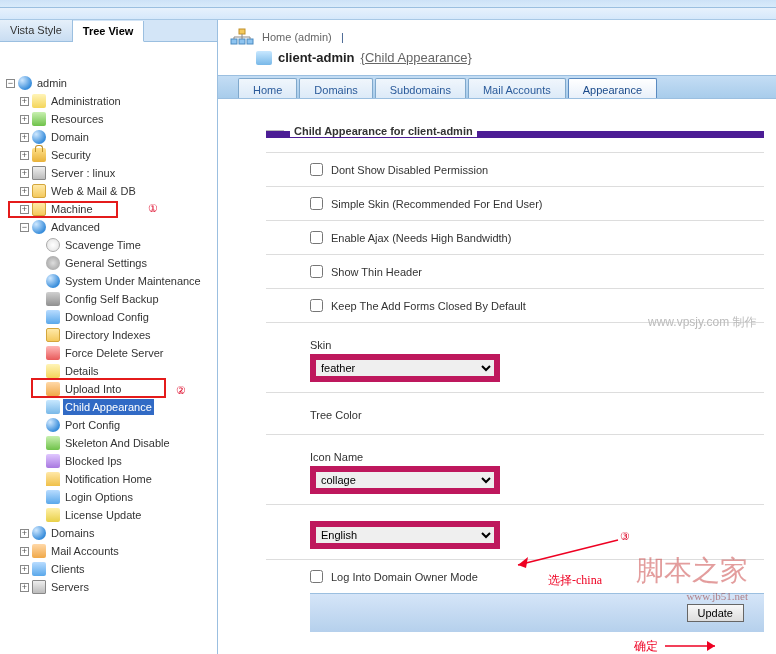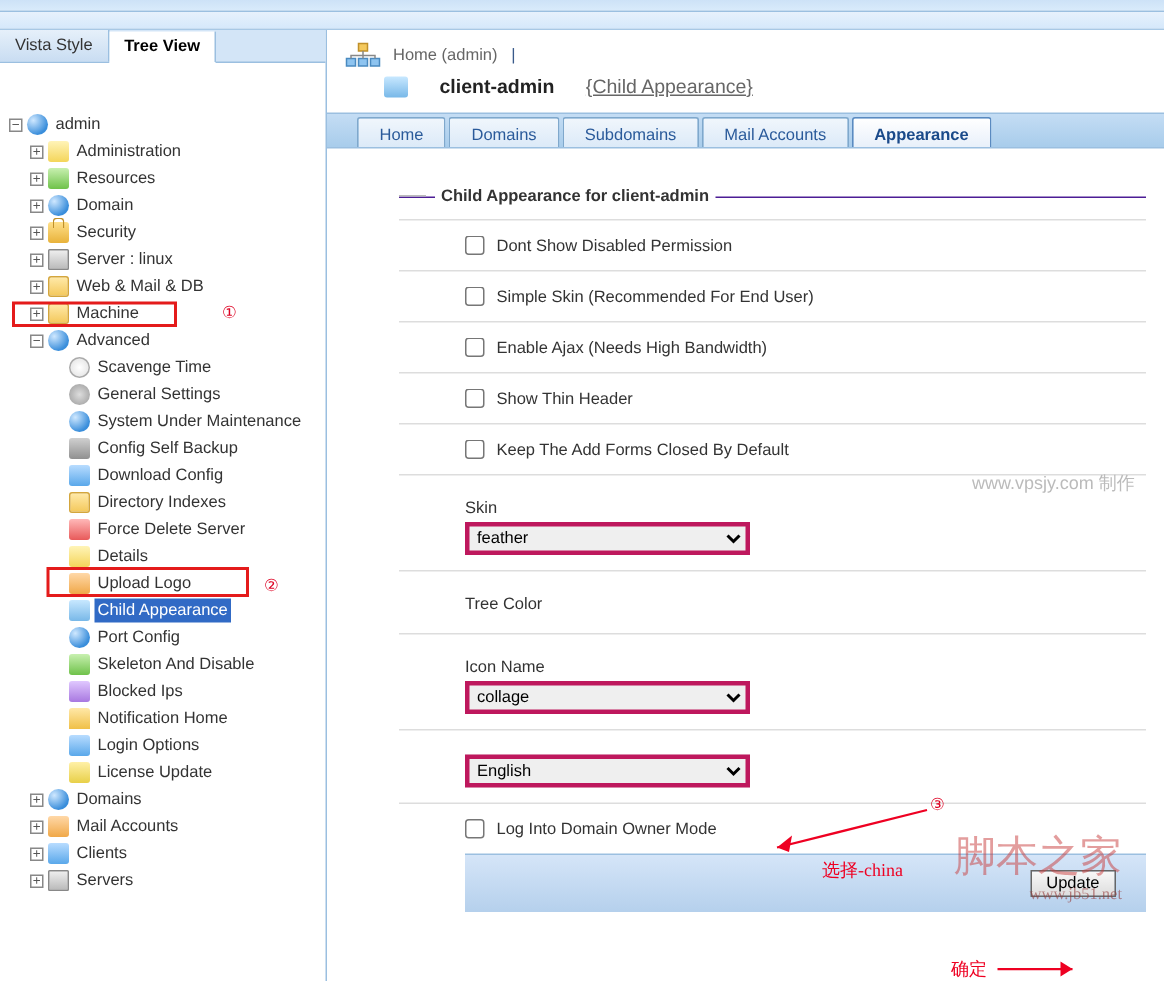--- a/index.html
+++ b/index.html
@@ -43,37 +43,37 @@
 .ic-key { background: linear-gradient(#fff0a8, #e8d048); border-radius: 2px; }
 .ic-appear { background: linear-gradient(#c8e8ff, #78b8e8); border-radius: 2px; }
 .ic-org { width:18px;height:14px; }
 .ic-org svg{width:100%;height:100%;}
 
 .content { flex: 1; overflow: auto; background: #fff; position: relative; }
 .breadcrumb { padding: 8px 12px 2px 12px; display: flex; align-items: center; gap: 8px; font-size: 11px; color: #3a5a8a; }
 .breadcrumb .ic-org { width: 24px; height: 18px; }
 .bc-home { font-weight: bold; color: #333; }
 .bc-home span { font-weight: normal; color: #666; }
-.title-row { padding: 2px 12px 10px 38px; display: flex; align-items: center; gap: 21px; font-size: 13px; color: #333; }
+.title-row { padding: 2px 12px 10px 38px; display: flex; align-items: center; gap: 6px; font-size: 13px; color: #333; }
 .title-row .ic { width: 16px; height: 14px; }
 .title-row b { color: #222; }
 .title-row .sub { color: #666; text-decoration: underline; }
 .navtabs { display: flex; gap: 0; padding: 0 12px 0 20px; background: linear-gradient(#c4ddf4, #a8cceb); height: 24px; align-items: stretch; border-top: 1px solid #9bbfe0; border-bottom: 1px solid #9bbfe0; }
 .navtab { padding: 5px 14px; font-size: 11px; color: #2a5a9a; border: 1px solid #7fa8cc; border-bottom: none; background: linear-gradient(#f0f6fc, #dceaf8); margin-right: 2px; margin-top: 2px; border-radius: 2px 2px 0 0; cursor: pointer; white-space: nowrap; }
-.navtab.active { background: linear-gradient(#fff, #e8f0fa); color: #1a4a8a; font-weight: bold; border-color: #5a8ac0; }
+.navtab.active { background: linear-gradient(#fff, #e8f0fa); color: #1a4a8a; font-weight: normal; border-color: #5a8ac0; }
 .form-area { padding: 20px 12px 20px 48px; }
-.fieldset-title { font-weight: bold; color: #333; font-size: 11px; margin-bottom: 14px; border-bottom: 1px solid #4c1d95; display: flex; align-items: flex-end; }
+.fieldset-title { font-weight: bold; color: #333; font-size: 11px; margin-bottom: 14px; border-bottom: 7px solid #4c1d95; display: flex; align-items: flex-end; }
 .fieldset-title::before { content: ""; display: inline-block; width: 18px; height: 1px; background: #bbb; margin-right: 6px; vertical-align: middle; }
 .fieldset-title .t { background: #fff; padding: 0 4px; position: relative; top: 6px; }
 .form-row { padding: 10px 0 10px 44px; border-top: 1px solid #ddd; display: flex; align-items: center; gap: 8px; font-size: 11px; color: #333; }
 .form-row:first-of-type { border-top: none; }
 .form-row input[type=checkbox] { width: 13px; height: 13px; }
 .field-col { padding: 16px 0 10px 44px; border-top: 1px solid #ddd; font-size: 11px; color: #333; }
 .field-col label { display: block; margin-bottom: 3px; }
-.field-col select { width: 190px; font-size: 11px; padding: 1px; border: 3px solid #be185d; }
+.field-col select { width: 190px; font-size: 11px; padding: 1px; border: 6px solid #be185d; }
 .btnrow { display: flex; justify-content: flex-end; padding: 10px 20px 10px 44px; background: linear-gradient(#d5e5f8, #b5d0ec); border-top: 1px solid #9bbfe0; margin-left: 44px; }
 .btnrow button { font-size: 11px; padding: 2px 10px; border: 1px solid #666; background: linear-gradient(#f8f8f8,#ddd); cursor: pointer; }
 .watermark { position: absolute; top: 294px; left: 430px; color: #bbb; font-size: 12px; pointer-events: none; }
 .annot-arrow { position: absolute; pointer-events: none; }
 .annot-txt { position: absolute; color: #e02; font-size: 12px; pointer-events: none; font-family: SimSun, serif; }
 .brand { position: absolute; right: 28px; bottom: 52px; color: rgba(200,60,60,0.5); font-size: 28px; font-family: KaiTi, serif; pointer-events: none; }
 </style>
 </head>
 <body>
 
@@ -204,21 +204,21 @@
                       <div class="node">
                         <span class="toggle empty"></span>
                         <span class="ic ic-yellow"></span>
                         <span class="lbl">Details</span>
                       </div>
                     </li>
                   <li>
                       <div class="node">
                         <span class="toggle empty"></span>
                         <span class="ic ic-orange"></span>
-                        <span class="lbl">Upload Logo</span>
+                        <span class="lbl">Upload Into</span>
                       </div>
                     </li>
                   <li>
                       <div class="node selected">
                         <span class="toggle empty"></span>
                         <span class="ic ic-appear"></span>
                         <span class="lbl">Child Appearance</span>
                       </div>
                     </li>
                   <li>

